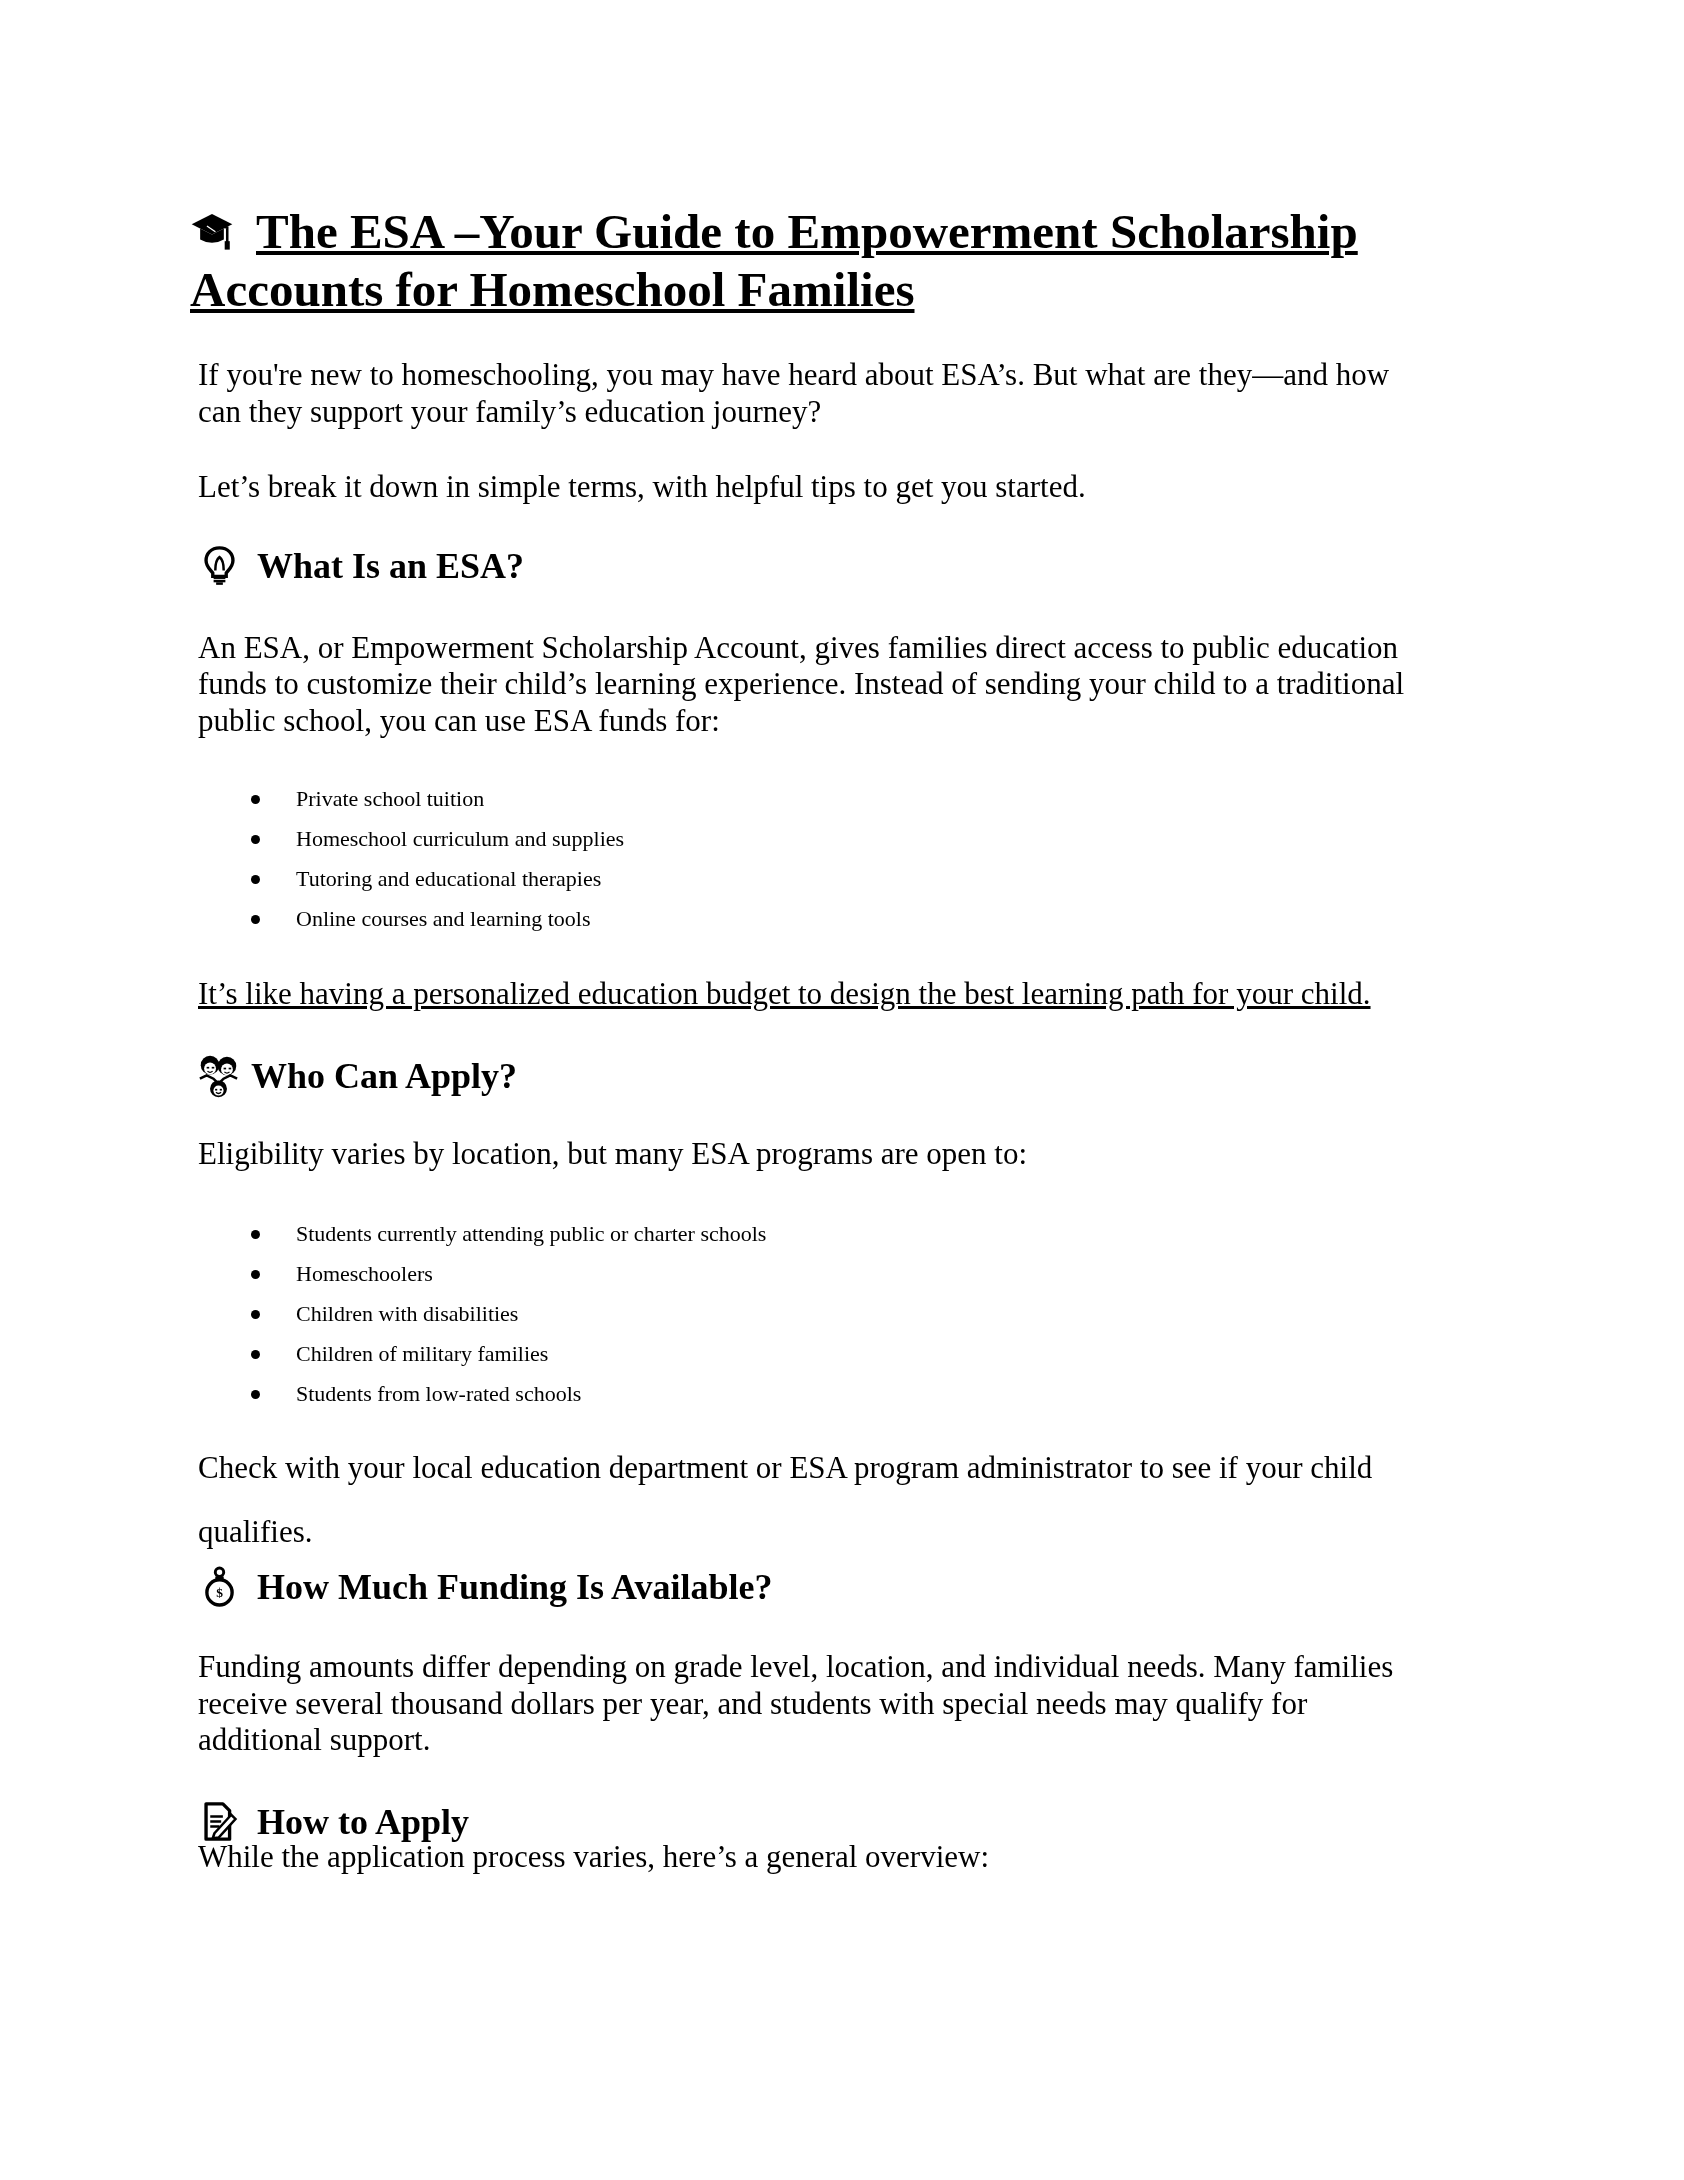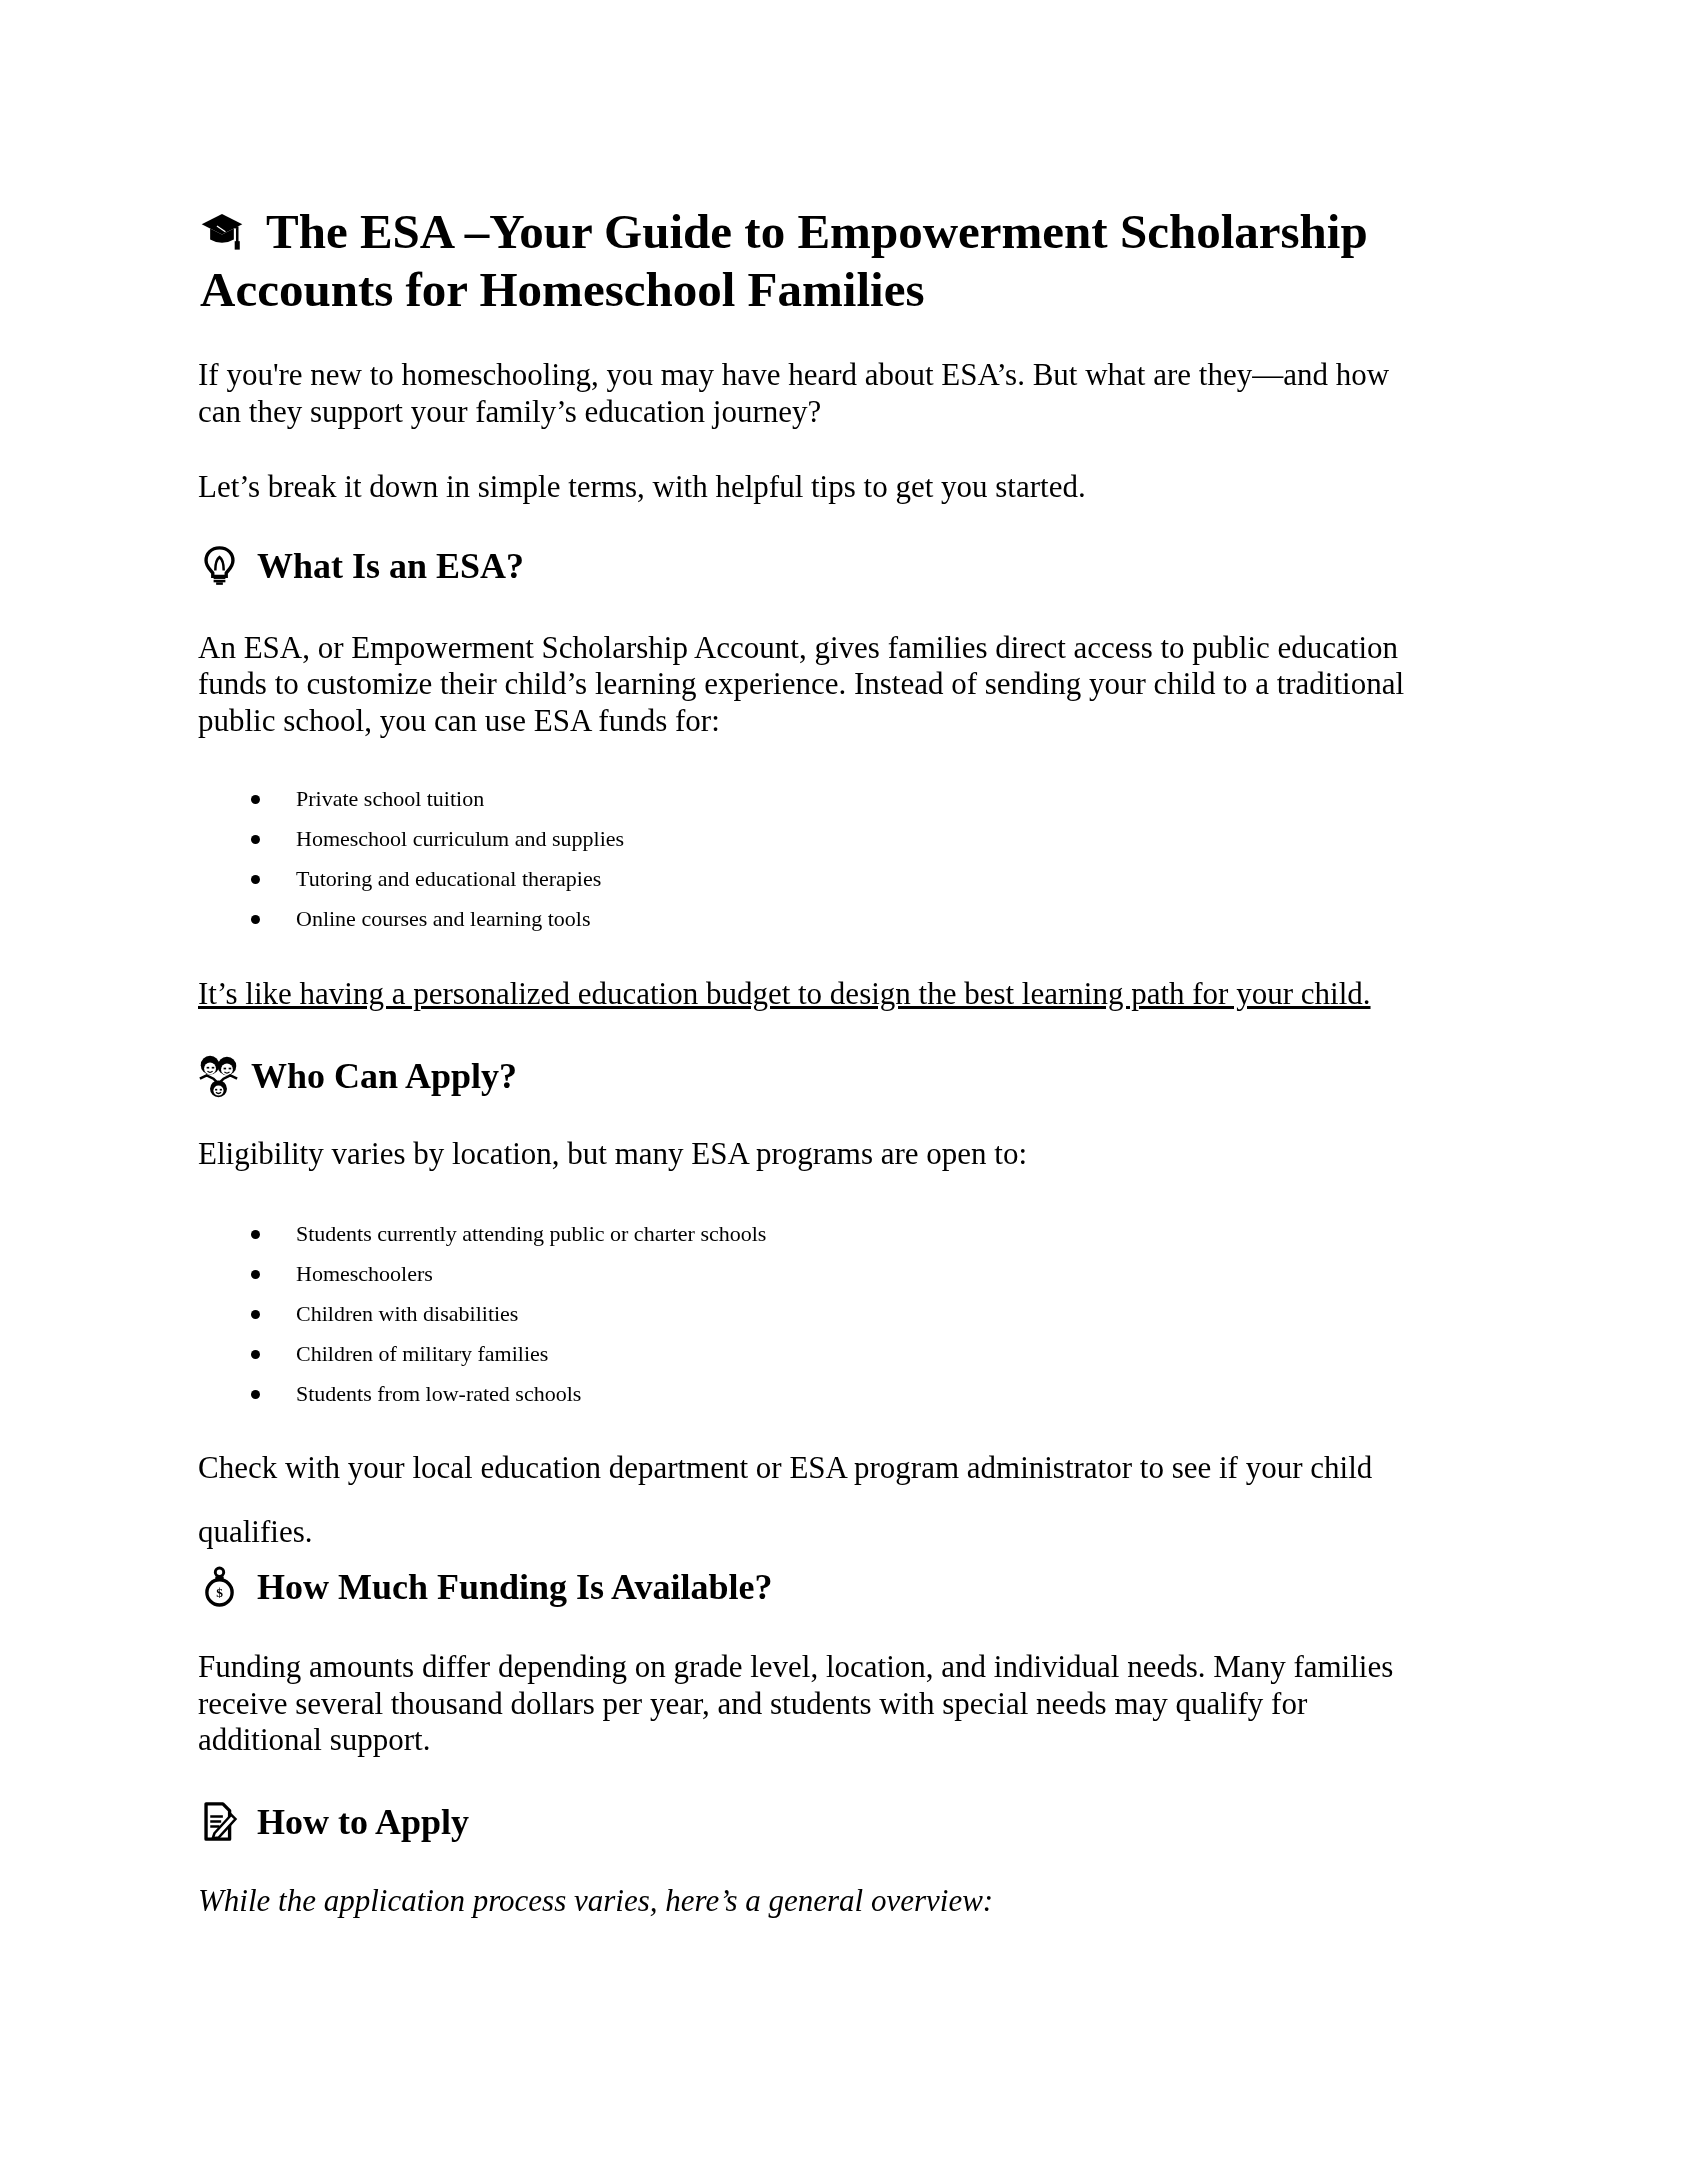--- a/index.html
+++ b/index.html
@@ -3,22 +3,22 @@
 <meta charset="utf-8">
 <style>
   html, body { margin: 0; padding: 0; background: #ffffff; }
   body {
     width: 1685px; height: 2181px; position: relative; overflow: hidden;
     font-family: "Liberation Serif", "DejaVu Serif", serif; color: #000;
   }
   .page { position: absolute; left: 0; top: 0; width: 1685px; height: 2181px; }
   .abs { position: absolute; white-space: nowrap; }
   .title {
-    position: absolute; left: 200px; top: 203px; width: 1329px;
-    font-size: 49px; font-weight: bold; line-height: 58px;
+    position: absolute; left: 190px; top: 203px; width: 1329px;
+    font-size: 49px; font-weight: bold; line-height: 58px; text-decoration: underline;
   }
   .title .icon { display: inline-block; width: 44px; height: 44px; vertical-align: -5.1px; margin-right: 22px; }
   .body-text { font-size: 31px; line-height: 37px; }
   .h2 { font-size: 36px; font-weight: bold; line-height: 43px; display: flex; align-items: flex-start; }
   .h2 .icon { width: 37px; height: 41px; margin-right: 19px; flex: 0 0 auto; }
   .h2 .icon svg { width: 100%; height: 100%; display: block; }
   ul.bullets { position: absolute; left: 198px; margin: 0; padding: 0; list-style: none; }
   ul.bullets li { position: relative; padding-left: 98px; font-size: 22px; line-height: 40px; white-space: nowrap; }
   ul.bullets li .dot {
     position: absolute; left: 53px; top: 16px; width: 9.4px; height: 9.4px; border-radius: 50%; background: #000;
@@ -128,16 +128,16 @@
   <div class="abs h2" style="left:201px; top:1801px;">
     <span class="icon">
       <svg viewBox="0 0 44 48">
         <path d="M6,3 L26,3 L34,11 L34,45 L6,45 Z" fill="none" stroke="#000" stroke-width="4" stroke-linejoin="round"></path>
         <path d="M11,18 L26,18 M11,24 L24,24 M11,30 L22,30" stroke="#000" stroke-width="3"></path>
         <path d="M16,38 L36,16 L41,21 L21,43 L14,44 Z" fill="#fff" stroke="#000" stroke-width="3"></path>
       </svg>
     </span>
     <span>How to Apply</span>
   </div>
-  <div class="abs body-text" style="left:198px; top:1882px;font-style:italic;">While the application process varies, here’s a general overview:</div>
+  <div class="abs body-text" style="left:198px; top:1838px;">While the application process varies, here’s a general overview:</div>
 
 </div>
 
 
 </body></html>

